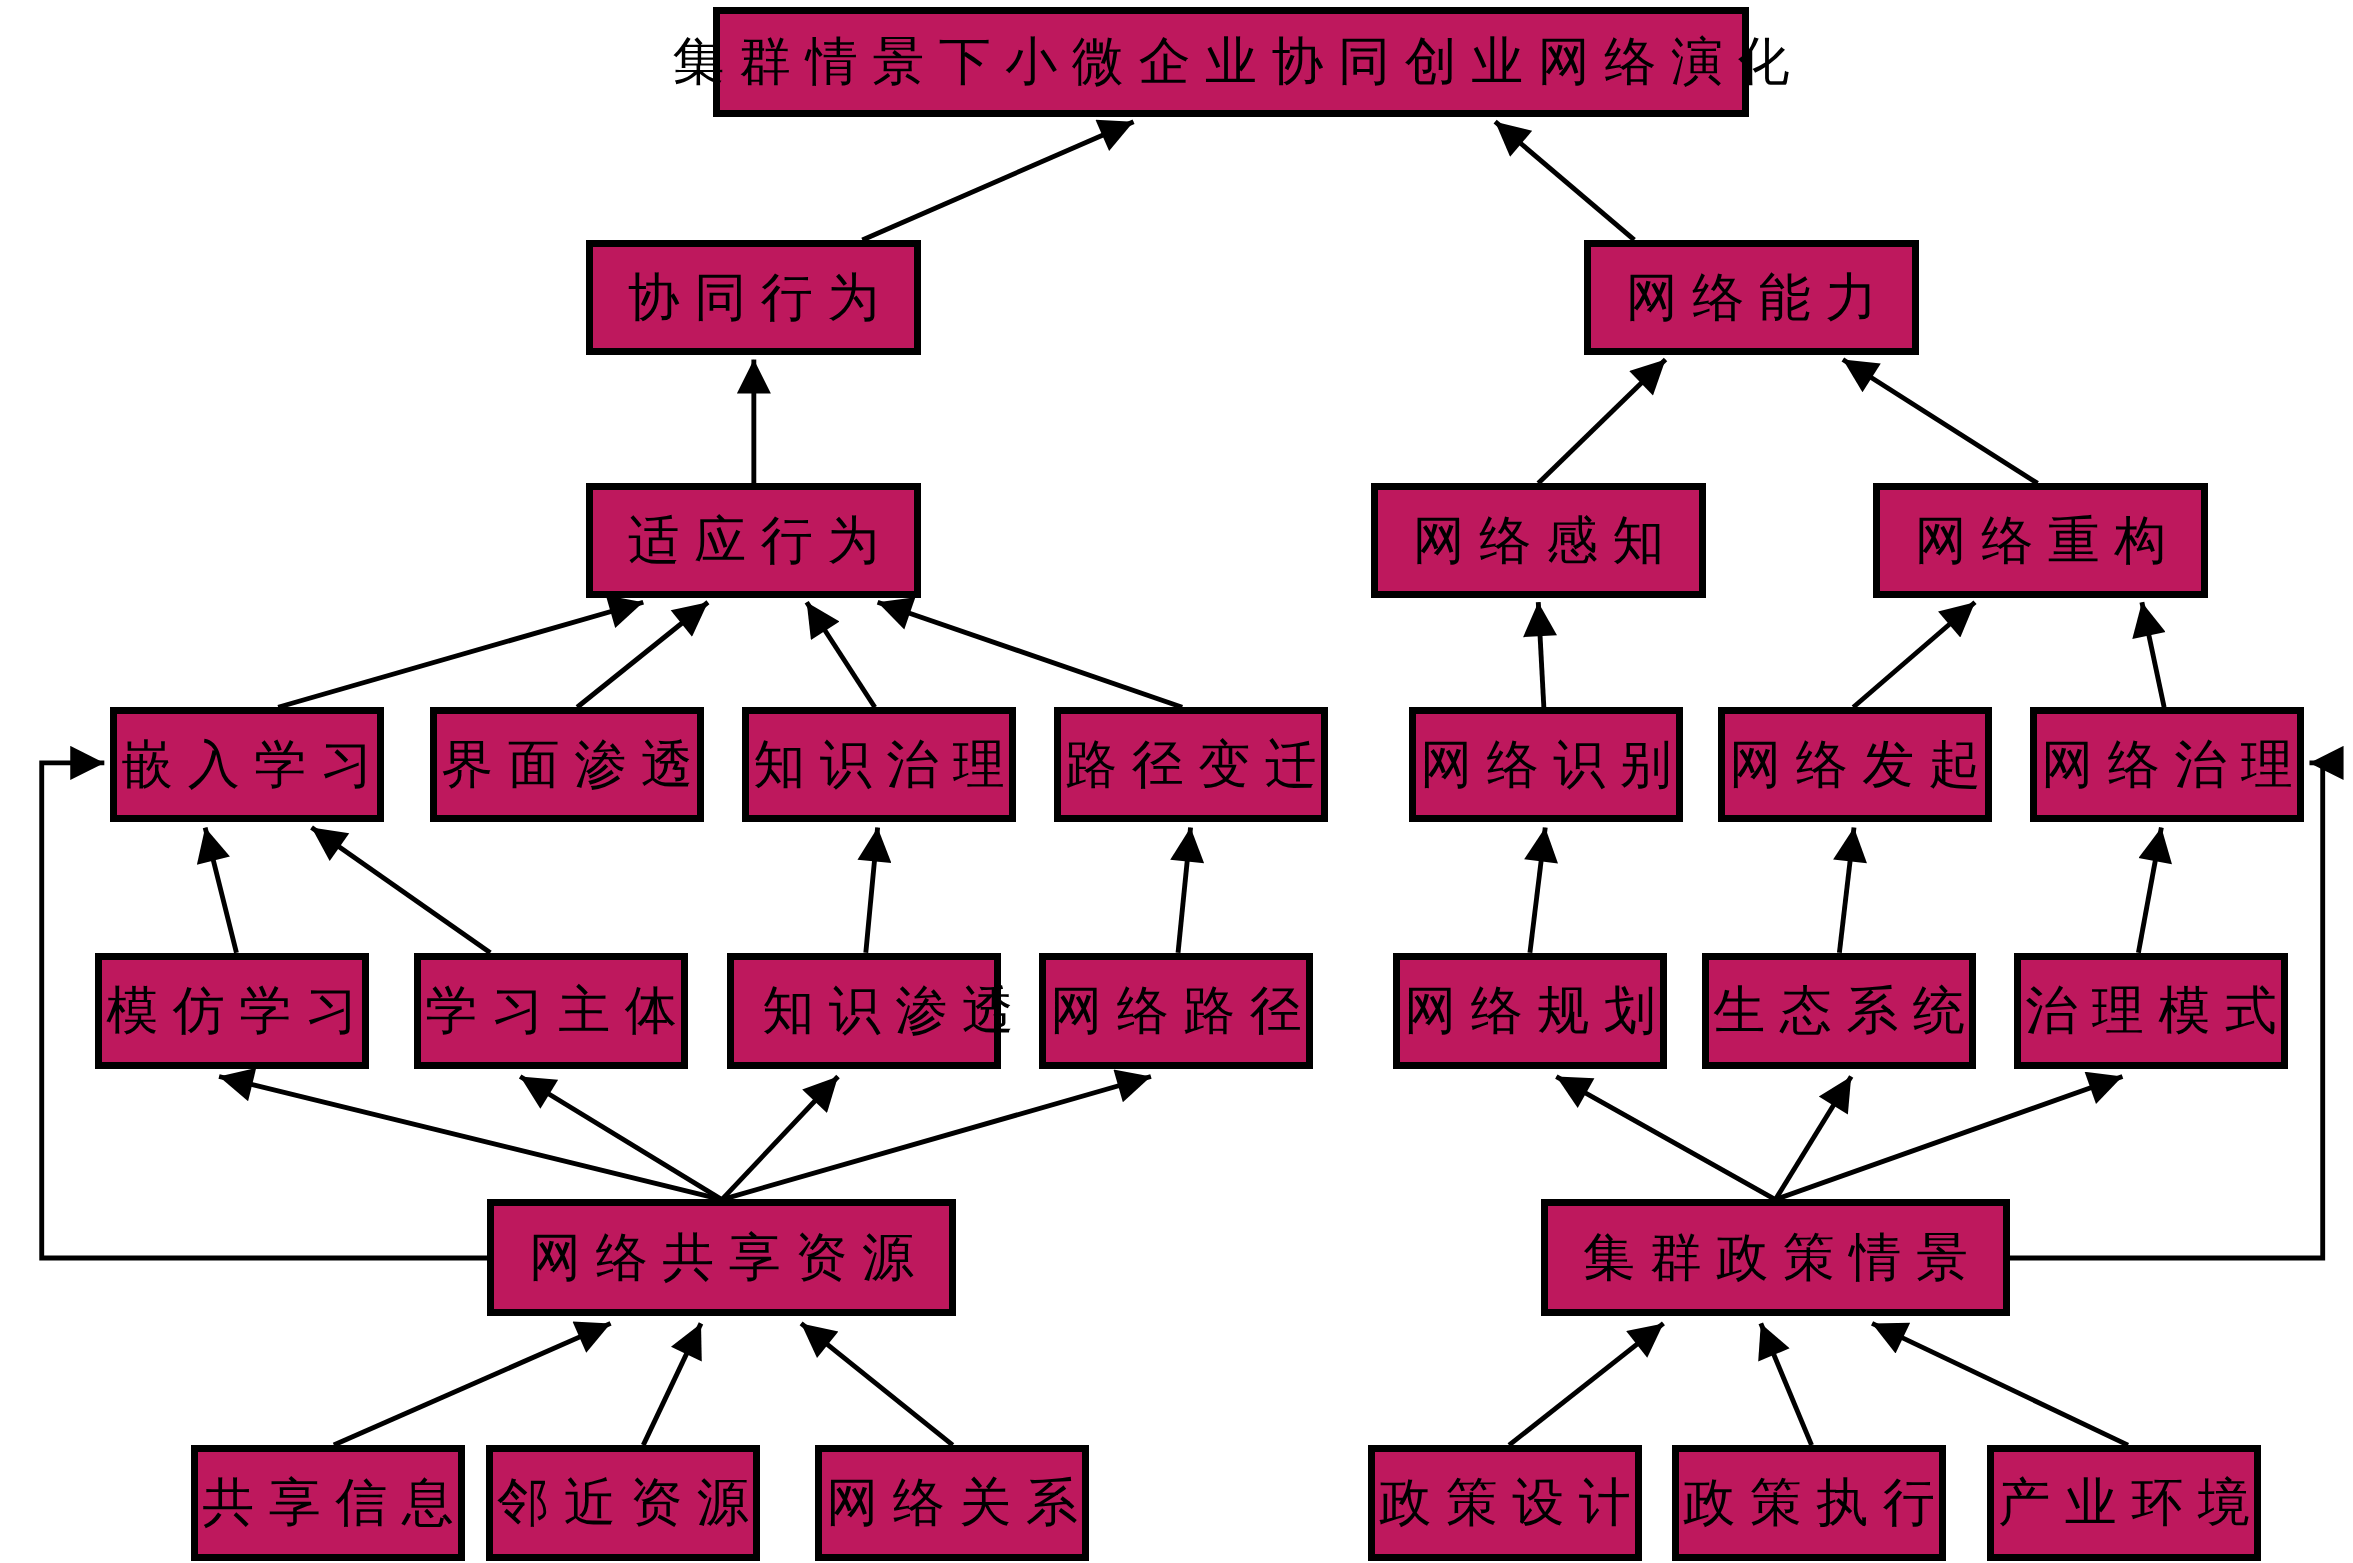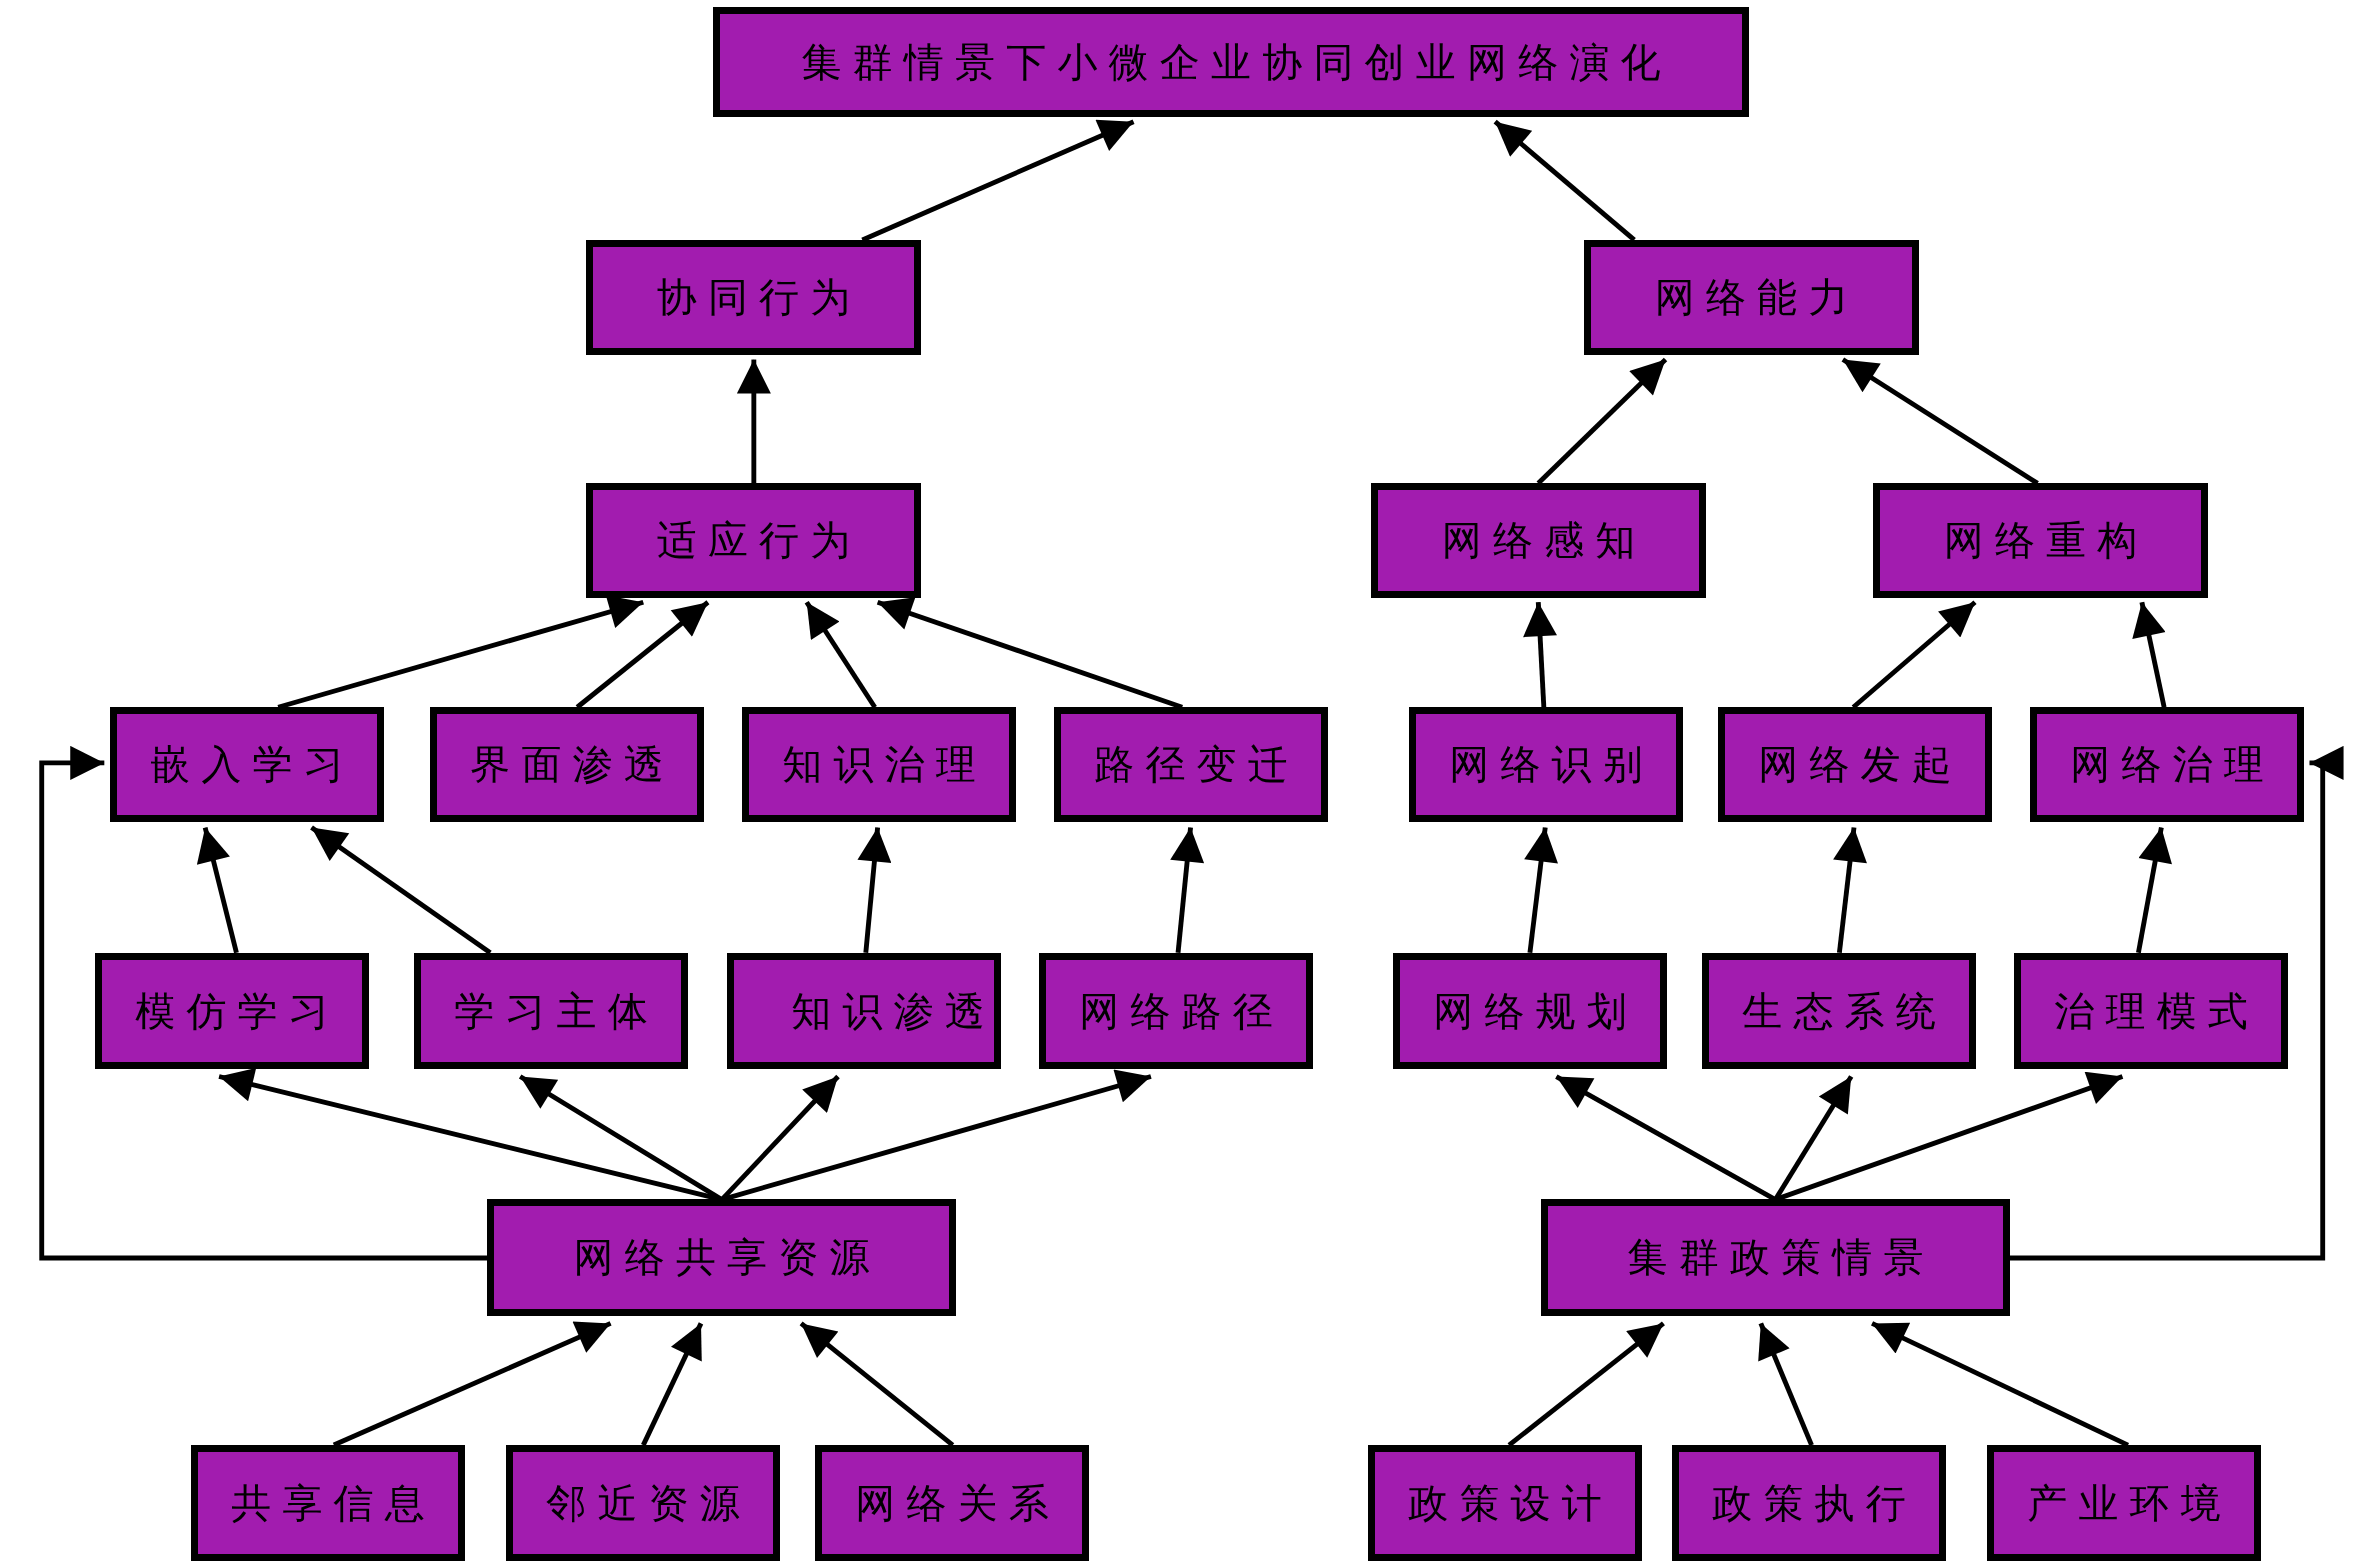--- a/index.html
+++ b/index.html
@@ -8,23 +8,23 @@
     width:2354px; height:1564px; position:relative; overflow:hidden;
     font-family:"DejaVu Sans","Liberation Sans",sans-serif;
   }
   #stage { position:absolute; left:0; top:0; width:2354px; height:1564px; }
   #edge-layer { position:absolute; left:0; top:0; width:2354px; height:1564px; }
   #edge-layer polyline {
     fill:none; stroke:#000000; stroke-width:7; stroke-linejoin:miter;
   }
   #node-layer { position:absolute; left:0; top:0; width:100%; height:100%; }
   .node {
-    position:absolute; background:#a21caf; border:7.6px solid #000000;
+    position:absolute; background:#be185d; border:7.6px solid #000000;
     display:flex; align-items:center; justify-content:center;
-    font-size:40px; color:#000000; letter-spacing:0.28em; white-space:nowrap;
+    font-size:52px; color:#000000; letter-spacing:0.28em; white-space:nowrap;
   }
   .node .lbl { display:inline-block; transform:translateX(0.14em); }
 </style>
 </head>
 <body>
 
 <div id="stage">
   <svg id="edge-layer" viewBox="0 0 3385 2249" xmlns="http://www.w3.org/2000/svg">
     <defs>
       <marker id="arrow" viewBox="0 0 10 10" refX="10" refY="5" markerWidth="9" markerHeight="7" orient="auto" markerUnits="strokeWidth">
@@ -129,21 +129,21 @@
       </div>
       <div class="node" style="left: 487px; top: 1199px; width: 469px; height: 117px;">
         <span class="lbl">网络共享资源</span>
       </div>
       <div class="node" style="left: 1541px; top: 1199px; width: 469px; height: 117px;">
         <span class="lbl">集群政策情景</span>
       </div>
       <div class="node" style="left: 191px; top: 1445px; width: 274px; height: 116px; text-align: right;">
         <span class="lbl">共享信息</span>
       </div>
-      <div class="node" style="left: 506px; top: 1445px; width: 274px; height: 116px;">
+      <div class="node" style="left: 486px; top: 1445px; width: 274px; height: 116px;">
         <span class="lbl">邻近资源</span>
       </div>
       <div class="node" style="left: 815px; top: 1445px; width: 274px; height: 116px;">
         <span class="lbl">网络关系</span>
       </div>
       <div class="node" style="left: 1368px; top: 1445px; width: 274px; height: 116px;">
         <span class="lbl">政策设计</span>
       </div>
       <div class="node" style="left: 1672px; top: 1445px; width: 274px; height: 116px;">
         <span class="lbl">政策执行</span>

